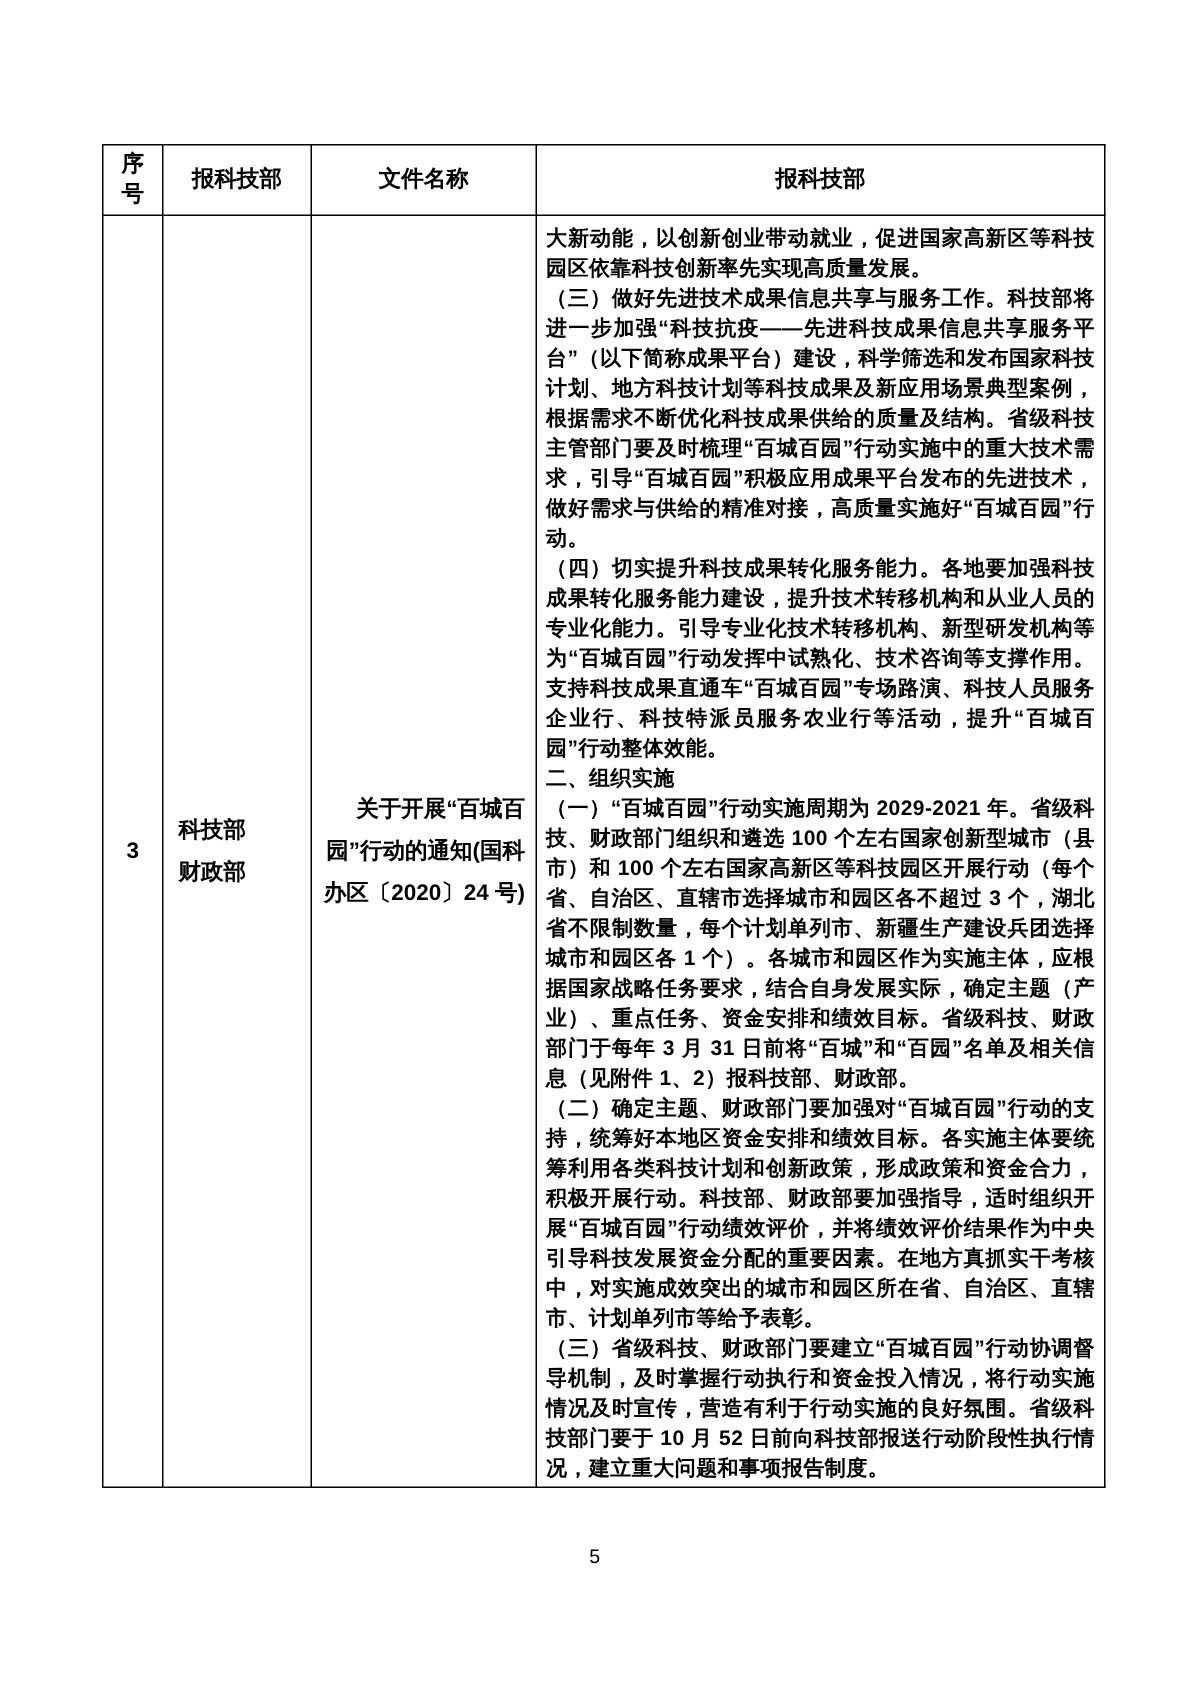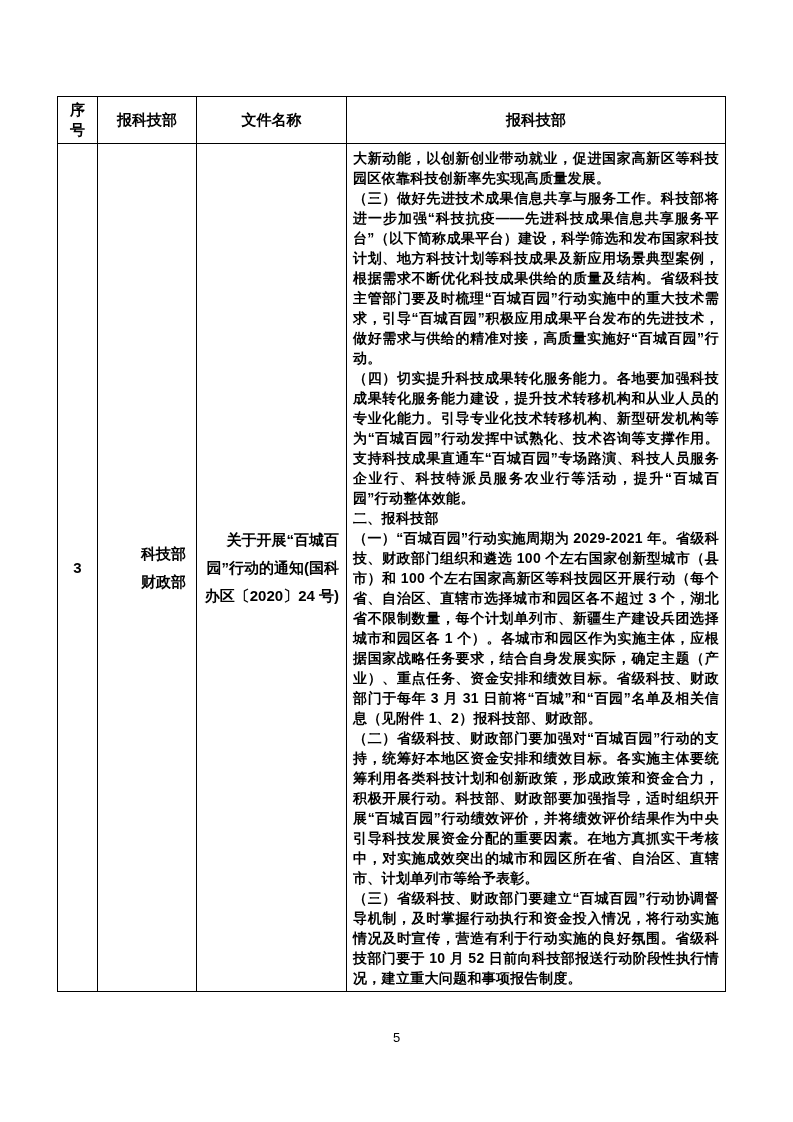--- a/index.html
+++ b/index.html
@@ -11,21 +11,21 @@
     width: 793px;
     height: 1122px;
     background: #ffffff;
     position: relative;
     font-family: "Liberation Sans", "DejaVu Sans", sans-serif;
     color: #000000;
     overflow: hidden;
   }
   .doc-table {
     position: absolute;
-    left: 57px;
+    left: 68px;
     top: 96px;
     width: 668px;
     border-collapse: collapse;
     table-layout: fixed;
     border-radius: 21px;
   }
   .doc-table th,
   .doc-table td {
     border: 1px solid #000000;
     overflow: hidden;
@@ -54,21 +54,21 @@
     font-size: 15px;
     font-weight: 700;
   }
   .cell-agency {
     vertical-align: middle;
     padding: 0 10px;
     font-size: 15px;
     font-weight: 700;
     line-height: 28px;
   }
-  .cell-agency p { margin: 0; text-align: right; }
+  .cell-agency p { margin: 0; }
   .cell-docname {
     vertical-align: middle;
     padding: 0 7px;
     font-size: 15px;
     font-weight: 700;
     line-height: 28px;
     text-align: right;
   }
   .cell-content {
     vertical-align: top;
@@ -117,22 +117,22 @@
       <td class="cell-index">3</td>
       <td class="cell-agency">
           <p>科技部</p>
           <p>财政部</p>
         </td>
       <td class="cell-docname">关于开展“百城百园”行动的通知(国科办区〔2020〕24 号)</td>
       <td class="cell-content">
           <p>大新动能，以创新创业带动就业，促进国家高新区等科技园区依靠科技创新率先实现高质量发展。</p>
           <p>（三）做好先进技术成果信息共享与服务工作。科技部将进一步加强“科技抗疫——先进科技成果信息共享服务平台”（以下简称成果平台）建设，科学筛选和发布国家科技计划、地方科技计划等科技成果及新应用场景典型案例，根据需求不断优化科技成果供给的质量及结构。省级科技主管部门要及时梳理“百城百园”行动实施中的重大技术需求，引导“百城百园”积极应用成果平台发布的先进技术，做好需求与供给的精准对接，高质量实施好“百城百园”行动。</p>
           <p>（四）切实提升科技成果转化服务能力。各地要加强科技成果转化服务能力建设，提升技术转移机构和从业人员的专业化能力。引导专业化技术转移机构、新型研发机构等为“百城百园”行动发挥中试熟化、技术咨询等支撑作用。支持科技成果直通车“百城百园”专场路演、科技人员服务企业行、科技特派员服务农业行等活动，提升“百城百园”行动整体效能。</p>
-          <p>二、报科技部</p>
+          <p>二、组织实施</p>
           <p>（一）“百城百园”行动实施周期为 2029-2021 年。省级科技、财政部门组织和遴选 100 个左右国家创新型城市（县市）和 100 个左右国家高新区等科技园区开展行动（每个省、自治区、直辖市选择城市和园区各不超过 3 个，湖北省不限制数量，每个计划单列市、新疆生产建设兵团选择城市和园区各 1 个）。各城市和园区作为实施主体，应根据国家战略任务要求，结合自身发展实际，确定主题（产业）、重点任务、资金安排和绩效目标。省级科技、财政部门于每年 3 月 31 日前将“百城”和“百园”名单及相关信息（见附件 1、2）报科技部、财政部。</p>
-          <p>（二）省级科技、财政部门要加强对“百城百园”行动的支持，统筹好本地区资金安排和绩效目标。各实施主体要统筹利用各类科技计划和创新政策，形成政策和资金合力，积极开展行动。科技部、财政部要加强指导，适时组织开展“百城百园”行动绩效评价，并将绩效评价结果作为中央引导科技发展资金分配的重要因素。在地方真抓实干考核中，对实施成效突出的城市和园区所在省、自治区、直辖市、计划单列市等给予表彰。</p>
+          <p>（二）确定主题、财政部门要加强对“百城百园”行动的支持，统筹好本地区资金安排和绩效目标。各实施主体要统筹利用各类科技计划和创新政策，形成政策和资金合力，积极开展行动。科技部、财政部要加强指导，适时组织开展“百城百园”行动绩效评价，并将绩效评价结果作为中央引导科技发展资金分配的重要因素。在地方真抓实干考核中，对实施成效突出的城市和园区所在省、自治区、直辖市、计划单列市等给予表彰。</p>
           <p>（三）省级科技、财政部门要建立“百城百园”行动协调督导机制，及时掌握行动执行和资金投入情况，将行动实施情况及时宣传，营造有利于行动实施的良好氛围。省级科技部门要于 10 月 52 日前向科技部报送行动阶段性执行情况，建立重大问题和事项报告制度。</p>
         </td>
     </tr>
   </tbody>
 </table>
 
 <div class="page-number">5</div>
 
 </body></html>

